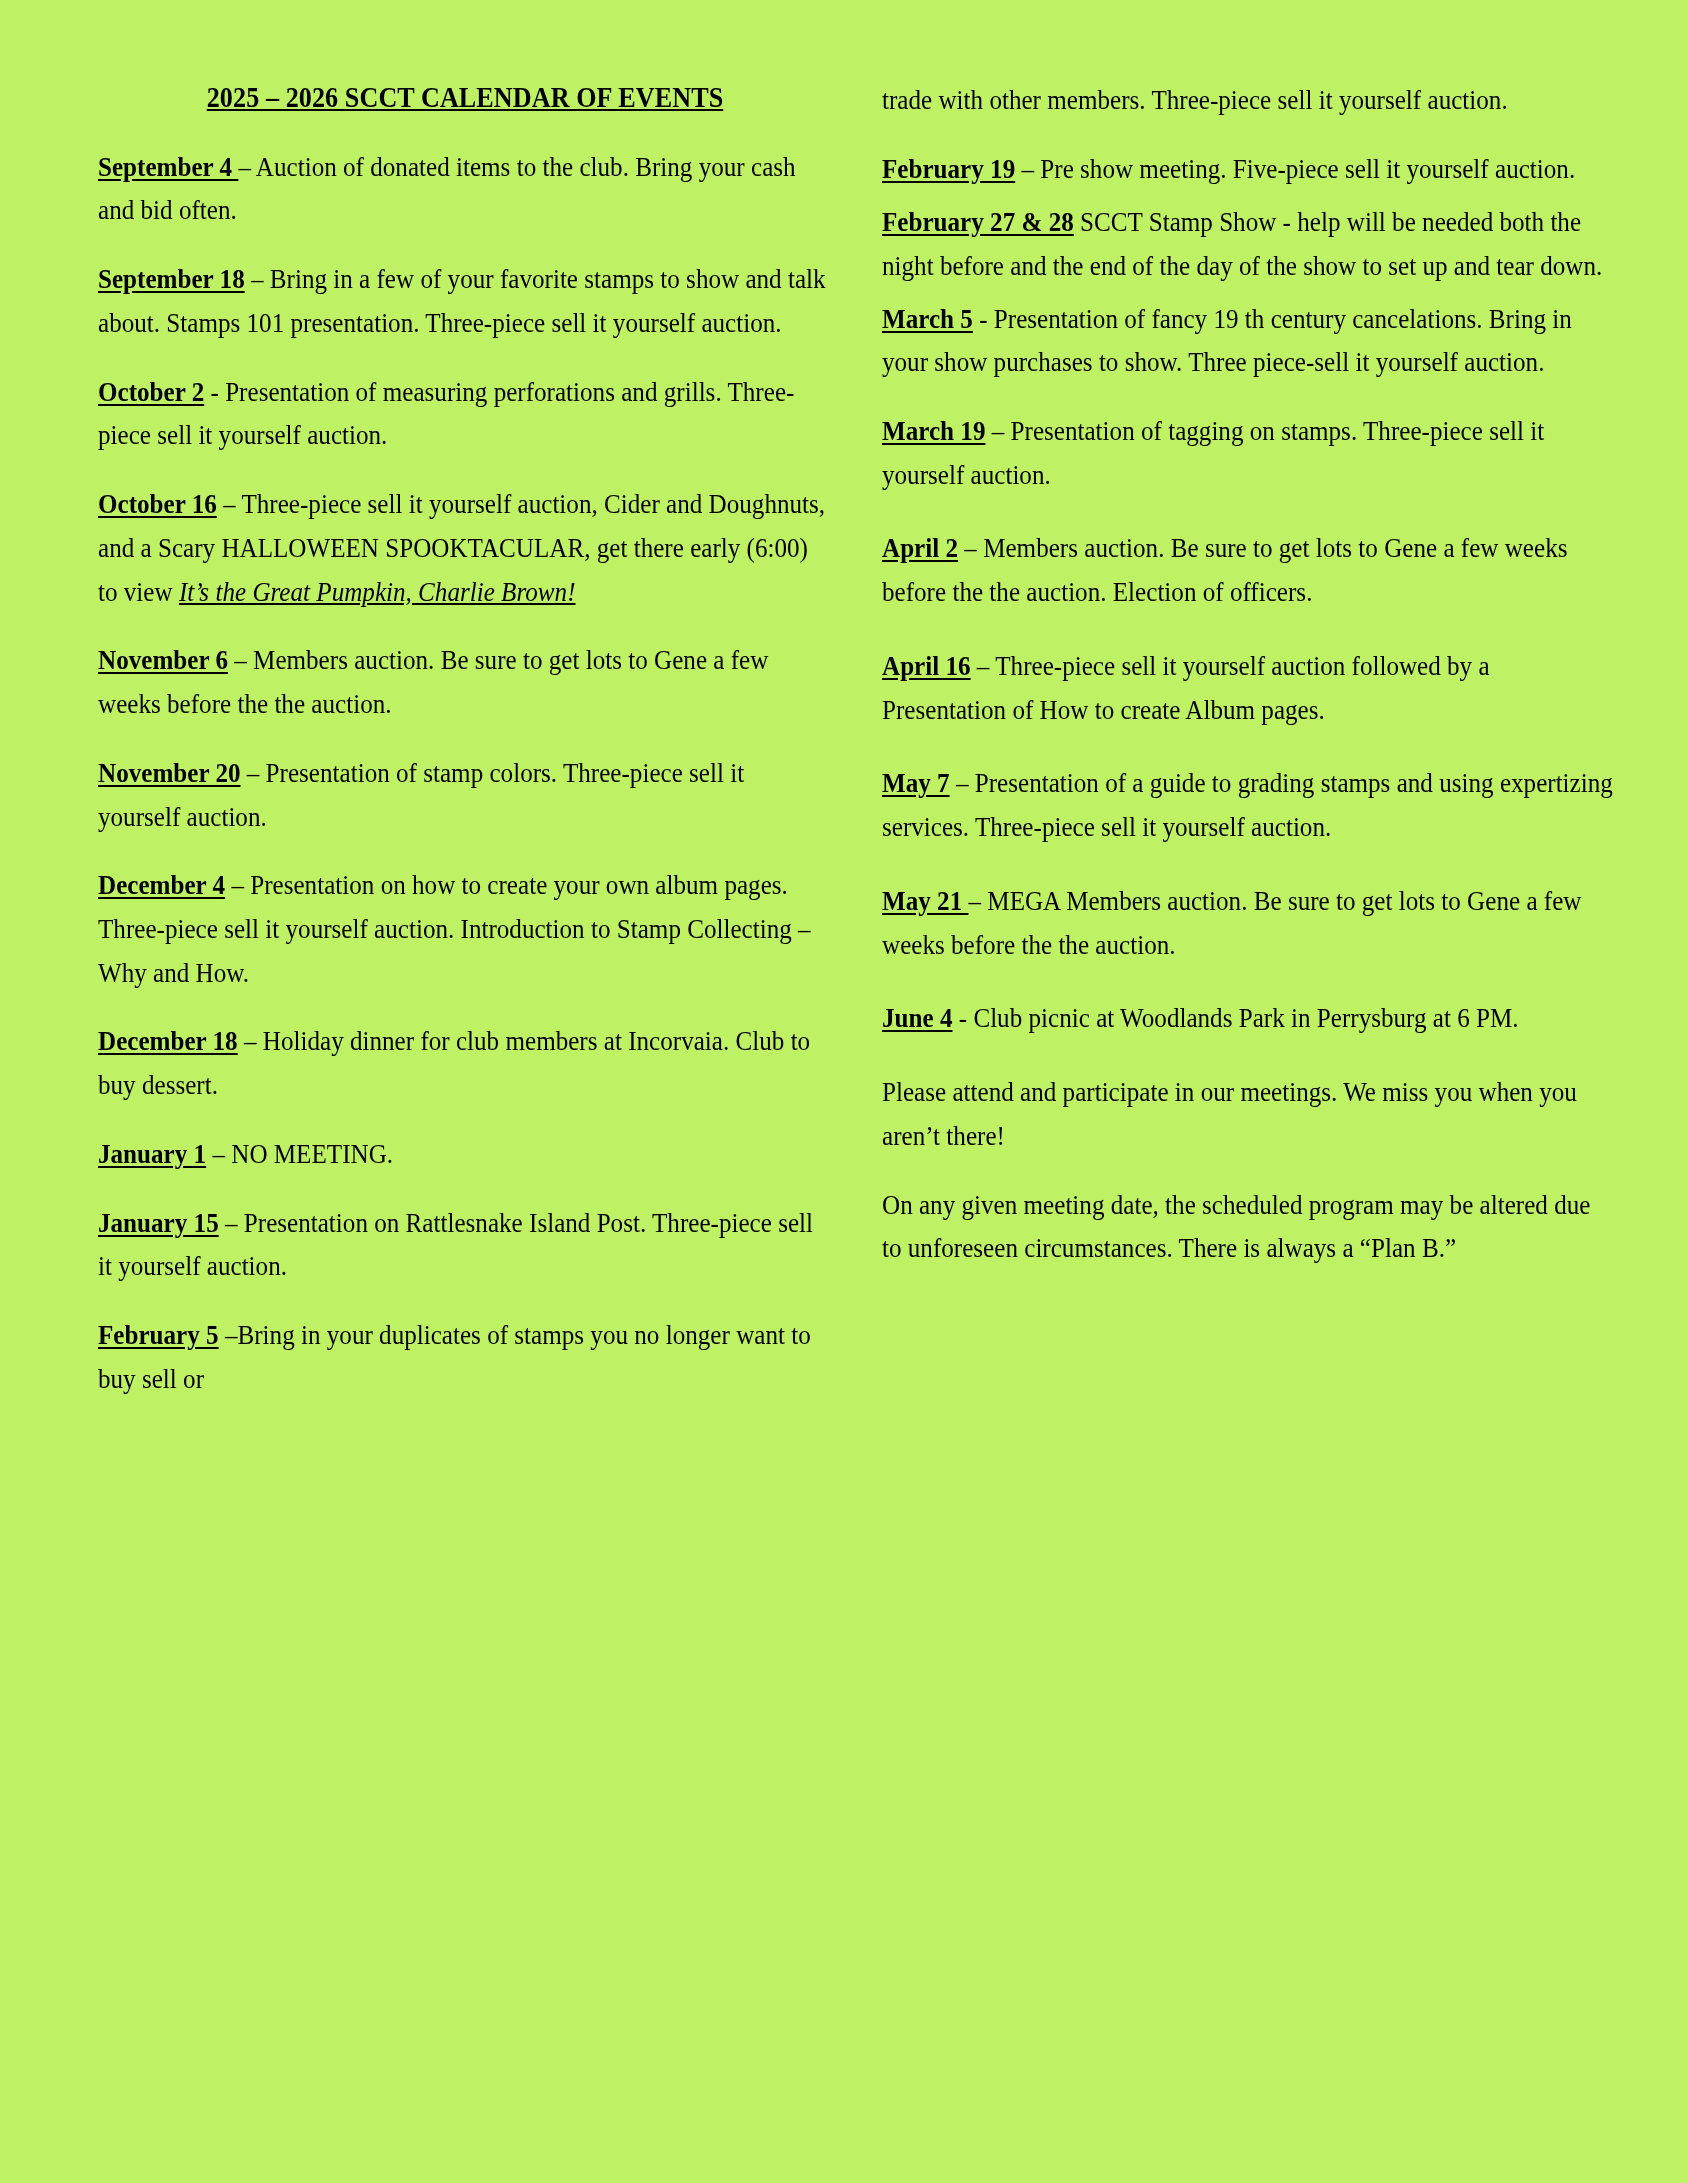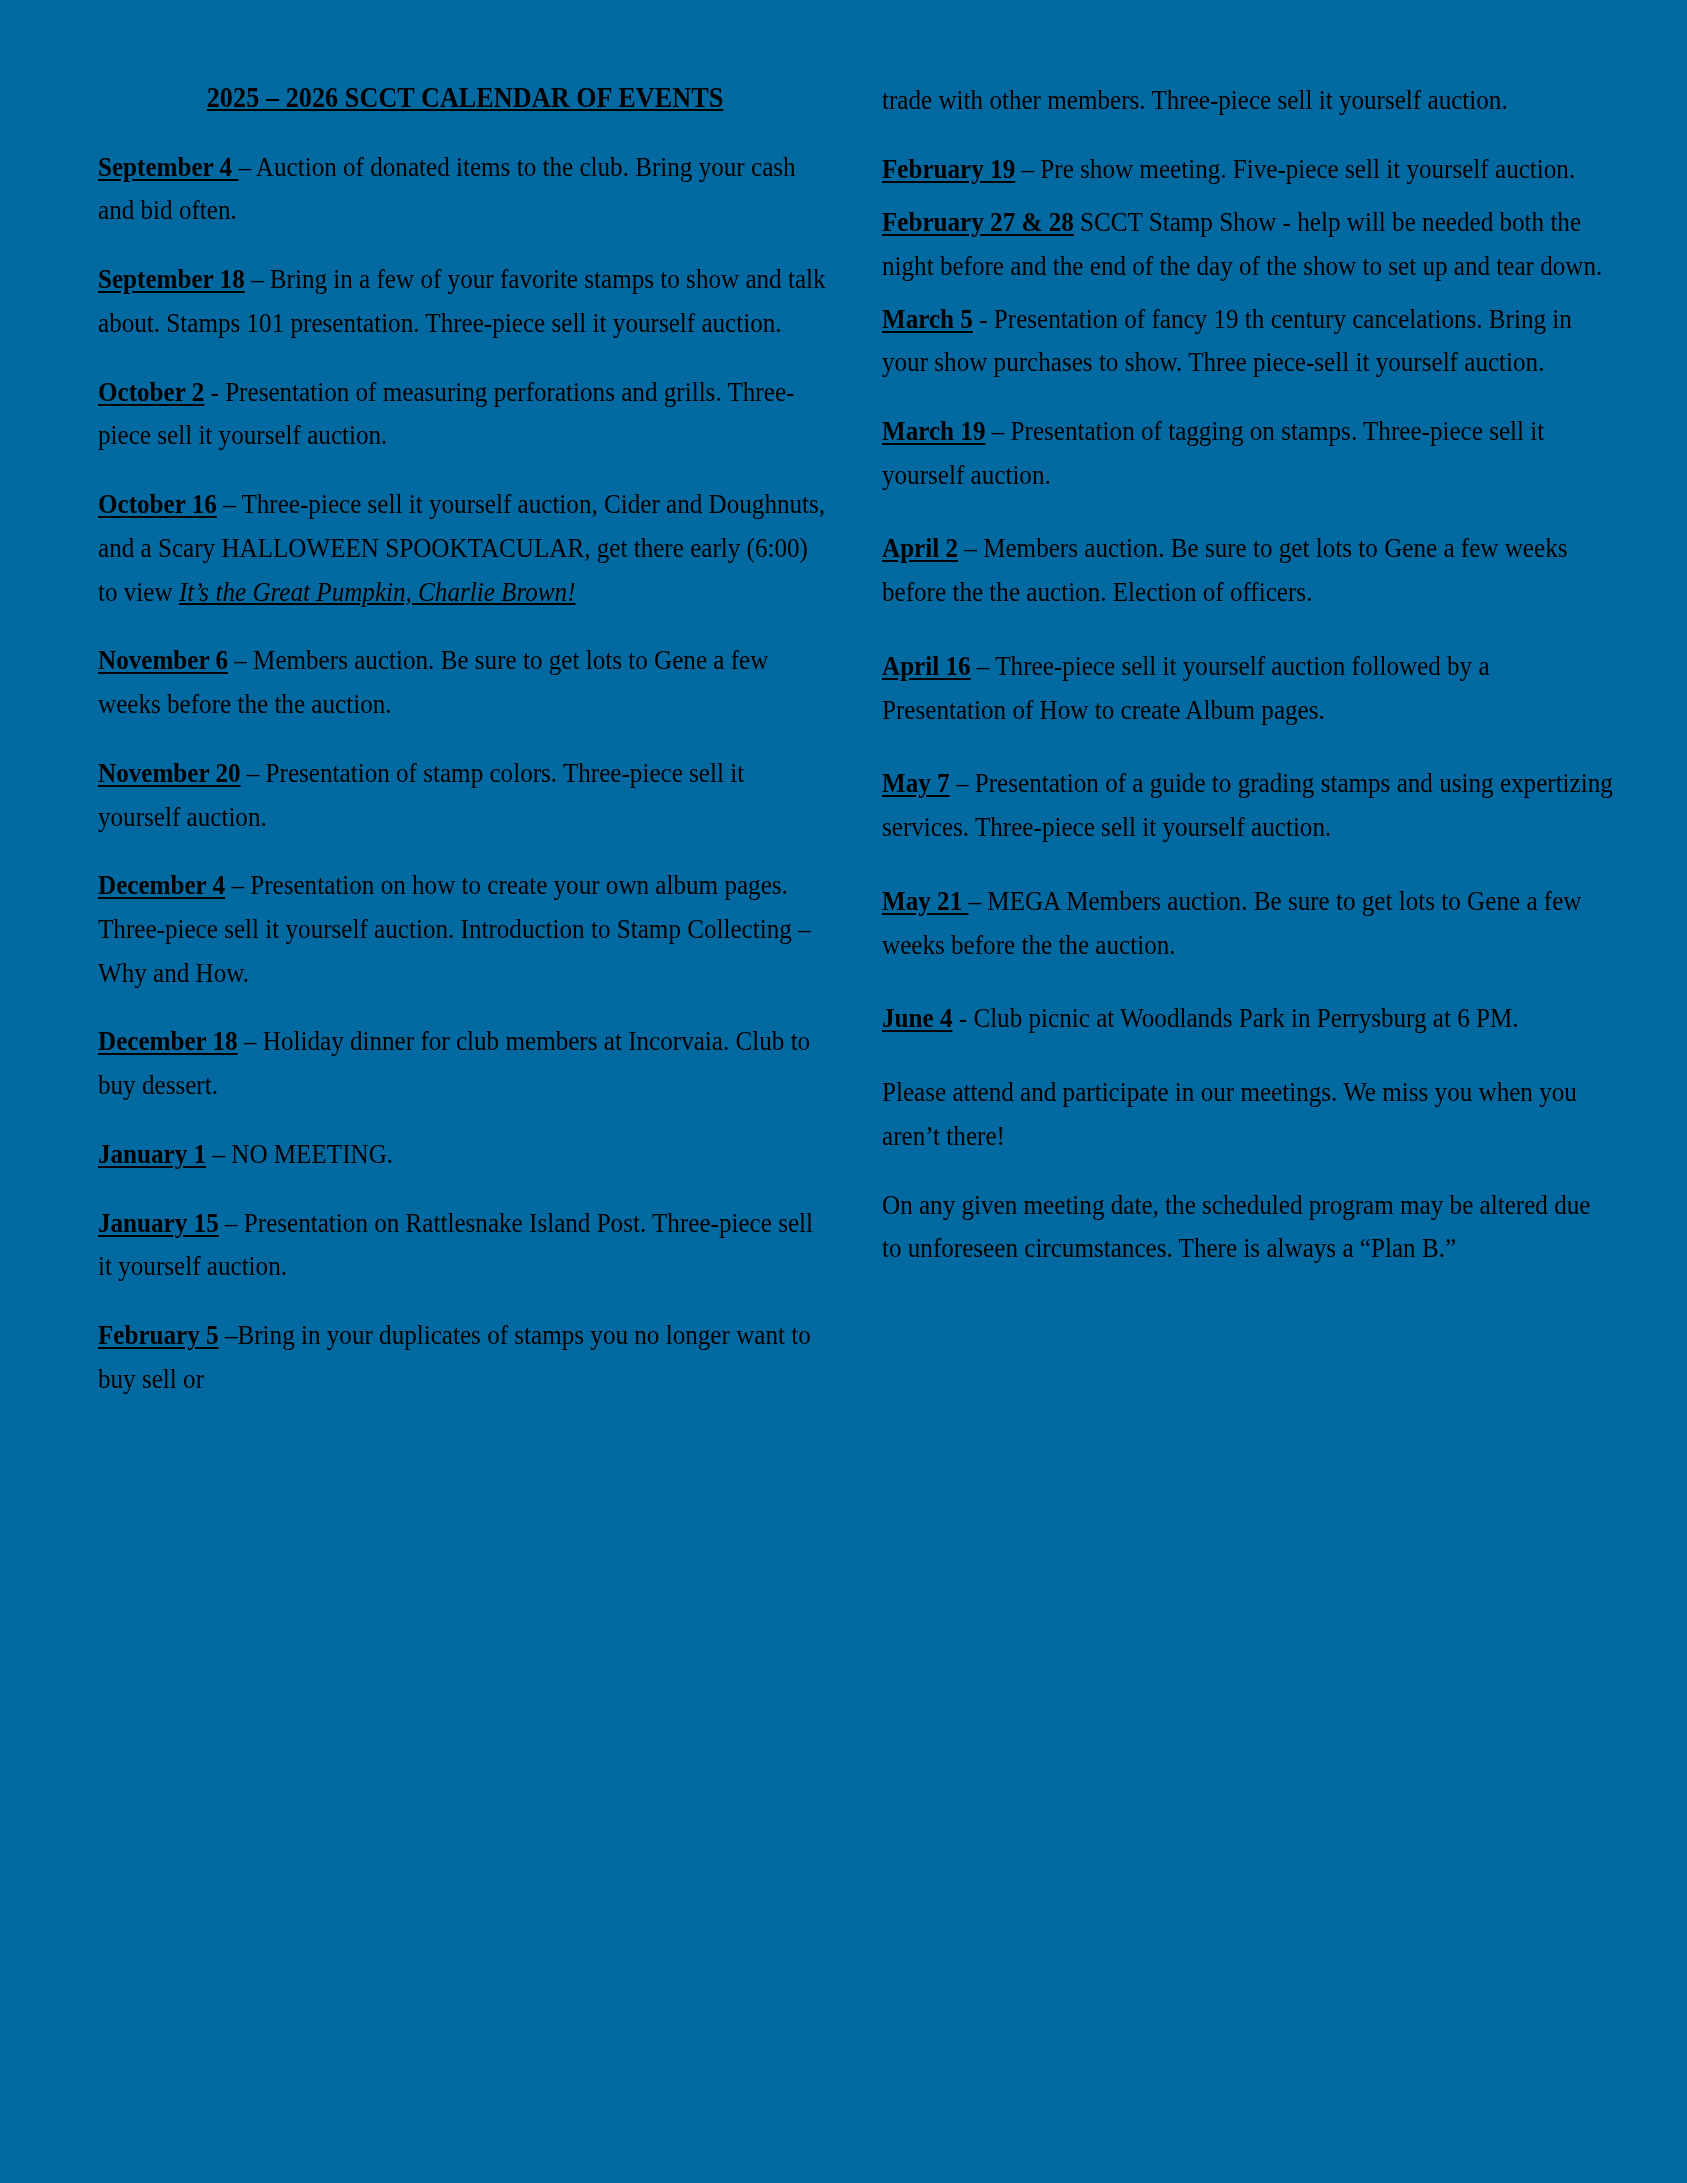--- a/index.html
+++ b/index.html
@@ -5,21 +5,21 @@
 <style>
   html, body {
     margin: 0;
     padding: 0;
     background: #ffffff;
   }
   .page {
     position: relative;
     width: 1687px;
     height: 2183px;
-    background: #0369a1;
+    background: #bef264;
     box-sizing: border-box;
     padding: 0;
     overflow: hidden;
     font-family: "Liberation Serif", "DejaVu Serif", serif;
     color: #000000;
   }
   .columns {
     position: absolute;
     left: 98px;
     top: 79px;

